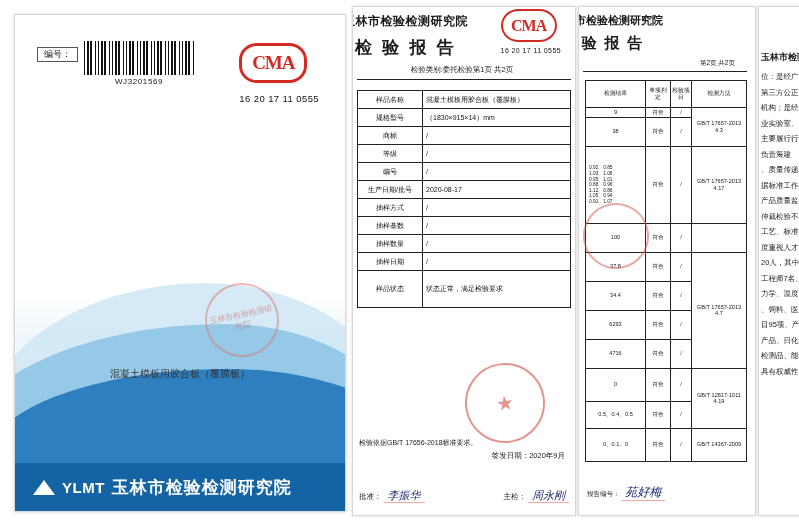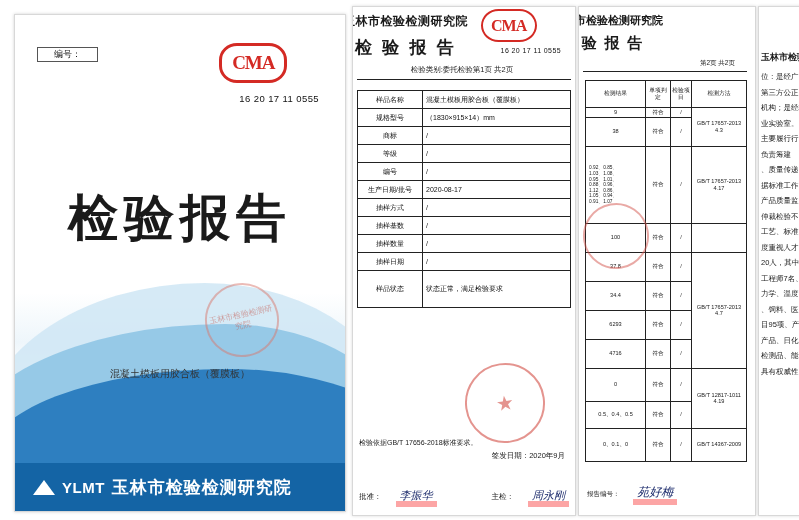--- a/index.html
+++ b/index.html
@@ -118,21 +118,21 @@
     position: absolute;
     left: 22px;
     top: 26px;
     display: flex;
     align-items: flex-start;
     gap: 6px;
   }
   .cover-no-label {
     border: 1px solid #555;
     font-size: 9px;
-    padding: 2px 16px;
+    padding: 2px 6px;
     line-height: 1;
     margin-top: 6px;
   }
   .barcode {
     width: 110px;
     height: 34px;
     background:
       repeating-linear-gradient(90deg,
         #111 0 1px, #fff 1px 3px, #111 3px 5px, #fff 5px 6px,
         #111 6px 8px, #fff 8px 11px, #111 11px 12px, #fff 12px 14px);
@@ -162,21 +162,20 @@
     display: flex;
     align-items: center;
     justify-content: center;
     font-family: "Liberation Serif", serif;
   }
   .ma-code {
     margin-top: 10px;
     font-size: 9.5px;
     color: #111;
     letter-spacing: .4px;
-    margin-left: 20px;
   }
 
   .cover-title {
     position: absolute;
     left: 0;
     right: 0;
     top: 170px;
     text-align: center;
     font-family: "Liberation Serif", serif;
     font-size: 50px;
@@ -321,27 +320,26 @@
   .p2-sig {
     position: absolute;
     left: 6px;
     right: 6px;
     bottom: 12px;
     display: flex;
     justify-content: space-between;
     font-size: 7.5px;
   }
   .handwrite {
-    font-family: Liberation Serif, serif;
+    font-family: Liberation Mono, monospace;
     font-style: italic;
     font-size: 11px;
     color: #1b2a6b;
-    border-bottom: 6px solid #fca5a5;
+    border-bottom: 1px solid #fca5a5;
     padding: 0 4px;
-    margin-left: 12px;
   }
   .p2-date {
     position: absolute;
     right: 10px;
     bottom: 54px;
     font-size: 7.5px;
   }
 
   
   .page3 {
@@ -462,28 +460,31 @@
 
   <div class="cover">
     <div class="cover-inner"></div>
     <div class="cover-wave1"></div>
     <div class="cover-wave2"></div>
     <div class="cover-wave3"></div>
     <div class="cover-bottombar"></div>
 
     <div class="cover-no-box">
       <div class="cover-no-label">编号：</div>
+      <div>
+        <div class="barcode"></div>
+        <div class="barcode-num">WJ3201569</div>
+      </div>
     </div>
 
     <div class="ma-badge">
       <div class="ma-logo">CMA</div>
       <div class="ma-code">16 20 17 11 0555</div>
     </div>
 
-    <div class="cover-title">检验报告</div>
     <div class="cover-stamp">玉林市检验检测研究院</div>
     <div class="cover-subline">混凝土模板用胶合板（覆膜板）</div>
 
     <div class="cover-foot">
       <span class="logo-mark"></span>
       <span class="logo-text">YLMT</span>
       <span class="logo-cn">玉林市检验检测研究院</span>
     </div>
   </div>
 

